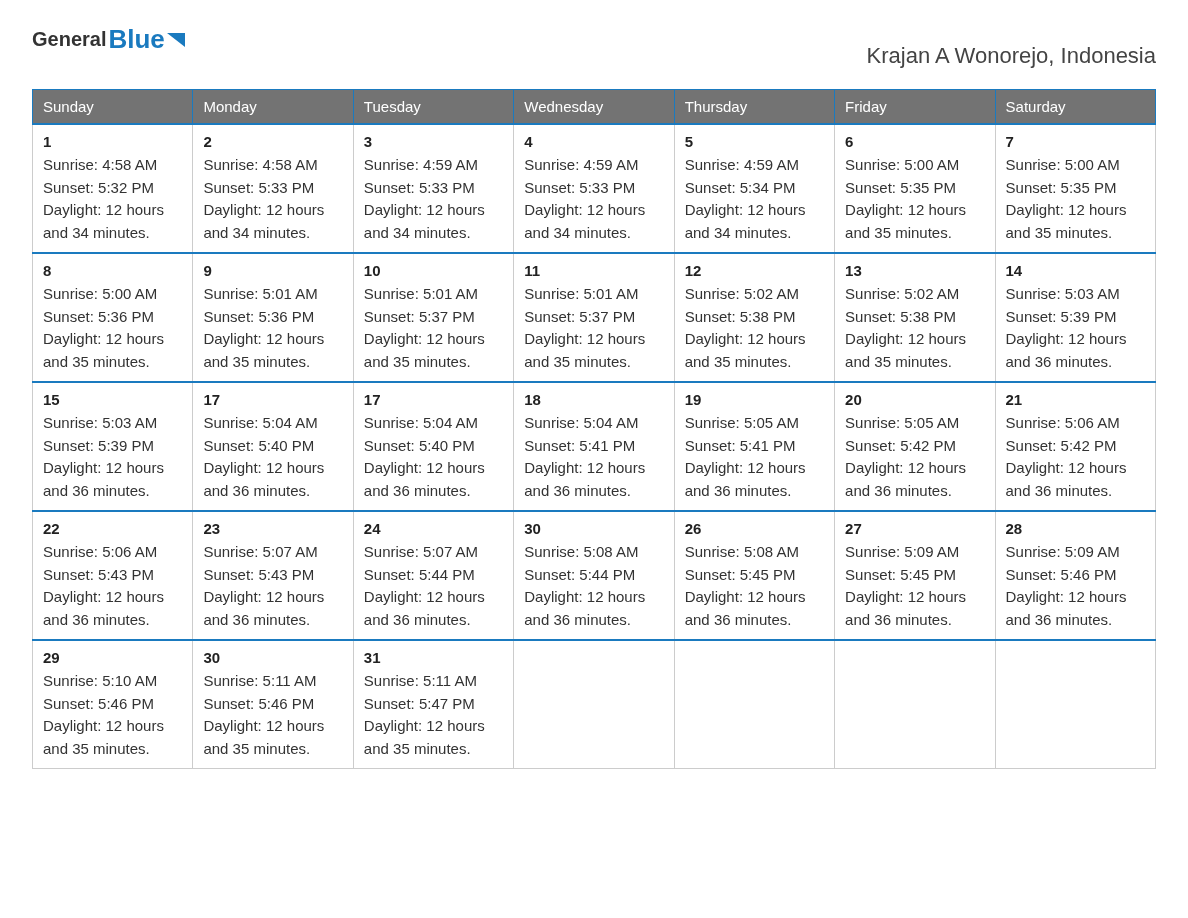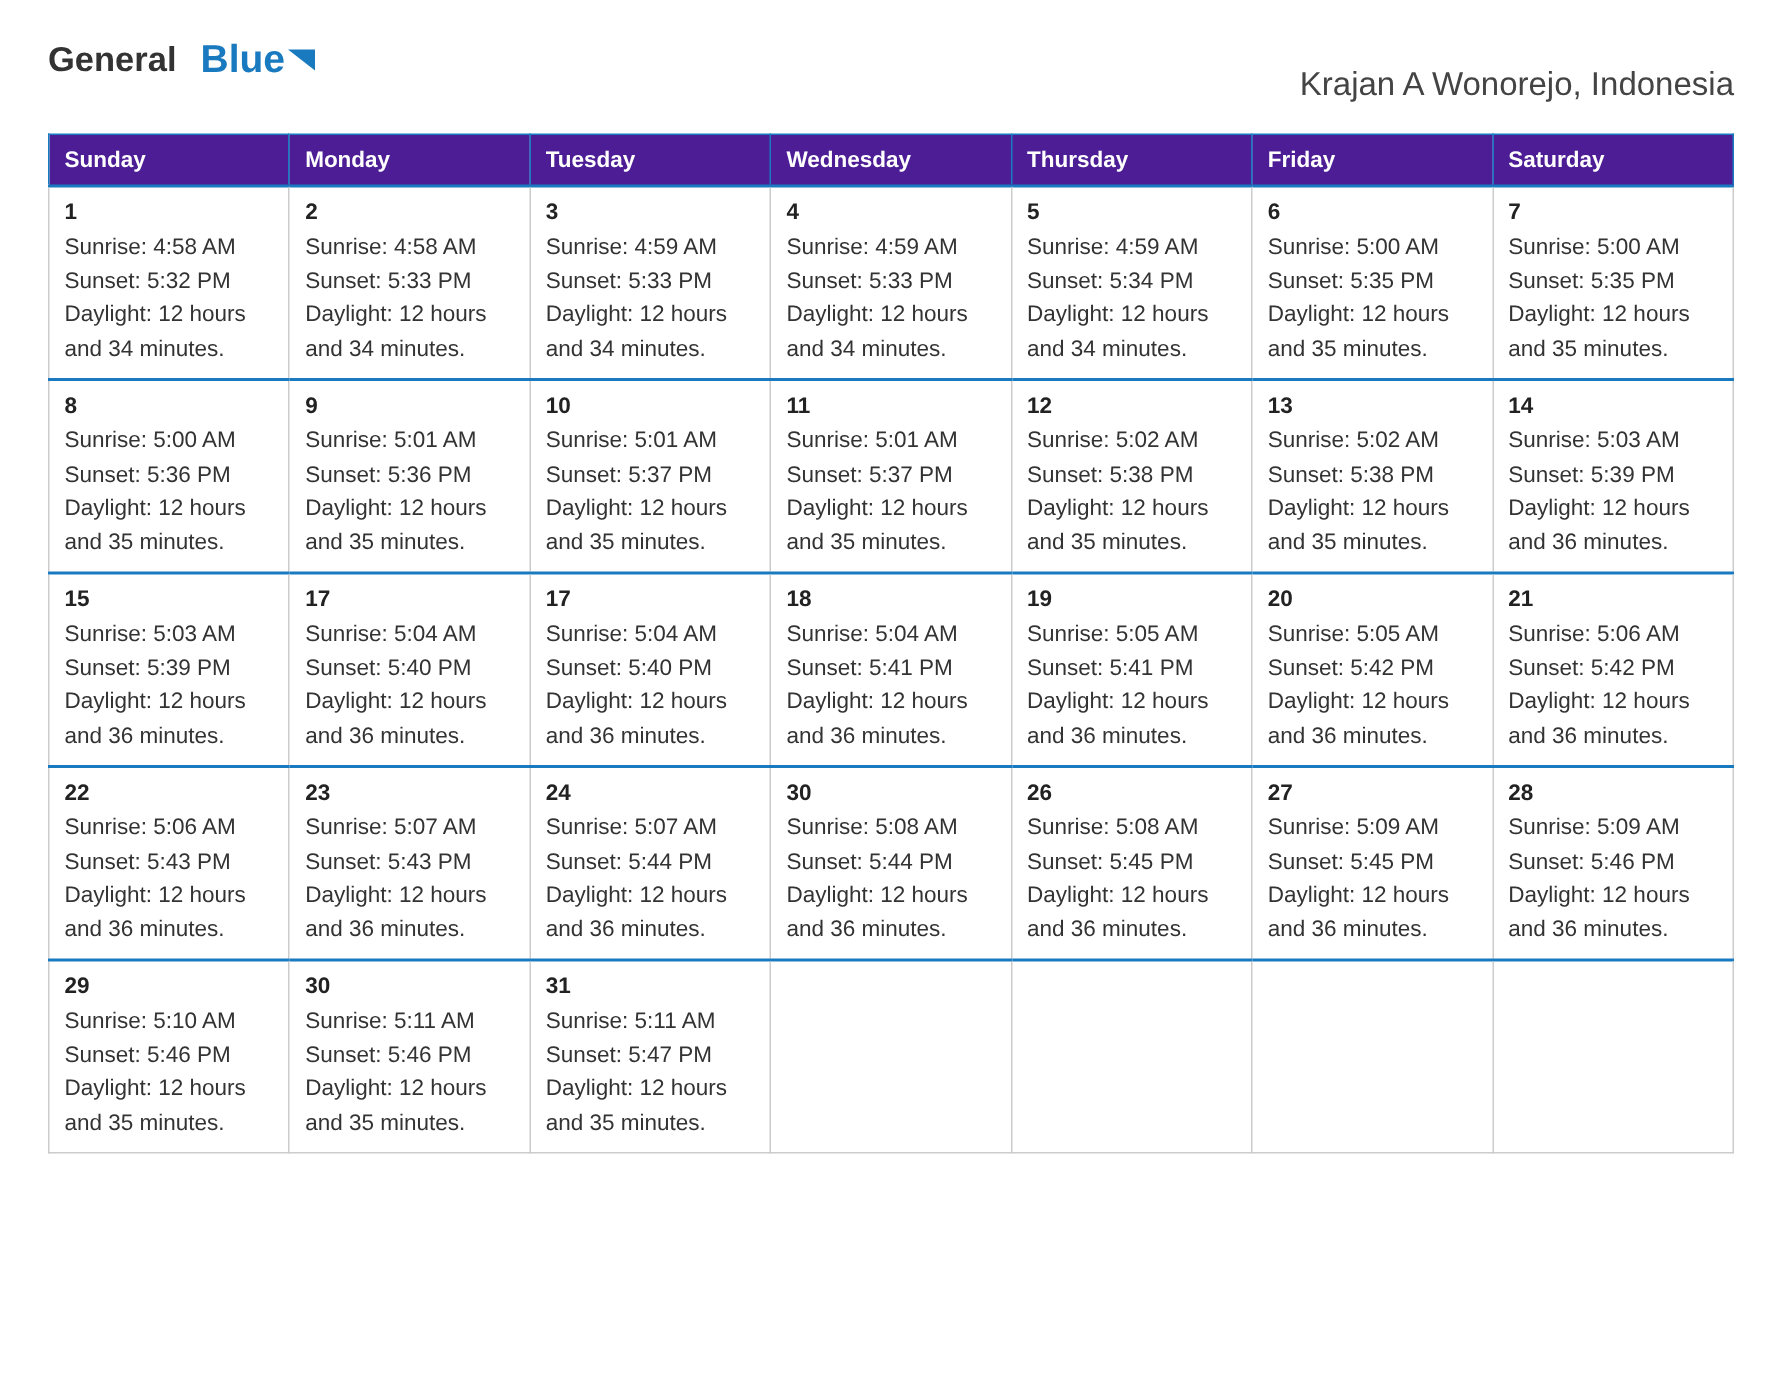--- a/index.html
+++ b/index.html
@@ -19,29 +19,29 @@
     .logo {
       display: flex;
       flex-direction: column;
       align-items: flex-start;
     }
     .logo-text {
       display: flex;
       align-items: center;
     }
     .logo-general {
-      font-size: 23px;
+      font-size: 20px;
       font-weight: bold;
       color: #333;
     }
     .logo-blue-part {
       display: flex;
       flex-direction: column;
       align-items: center;
-      margin-left: 16px;
+      margin-left: 2px;
     }
     .logo-blue-text {
       font-size: 26px;
       font-weight: bold;
       color: #1a7abf;
     }
     .title-block {
       text-align: right;
     }
     .main-title {
@@ -53,26 +53,26 @@
     .subtitle {
       font-size: 22px;
       color: #444;
       margin-top: 19px;
     }
     table {
       width: 100%;
       border-collapse: collapse;
     }
     thead tr th {
-      background-color: #4c1d95;
+      background-color: #737373;
       color: #fff;
       text-align: left;
       padding: 8px 10px;
       font-size: 15px;
-      font-weight: bold;
+      font-weight: normal;
       border: 1px solid #1a7abf;
     }
     tbody tr td {
       vertical-align: top;
       padding: 8px 10px;
       border: 1px solid #ccc;
       font-size: 13px;
       color: #222;
       width: 14.28%;
     }

